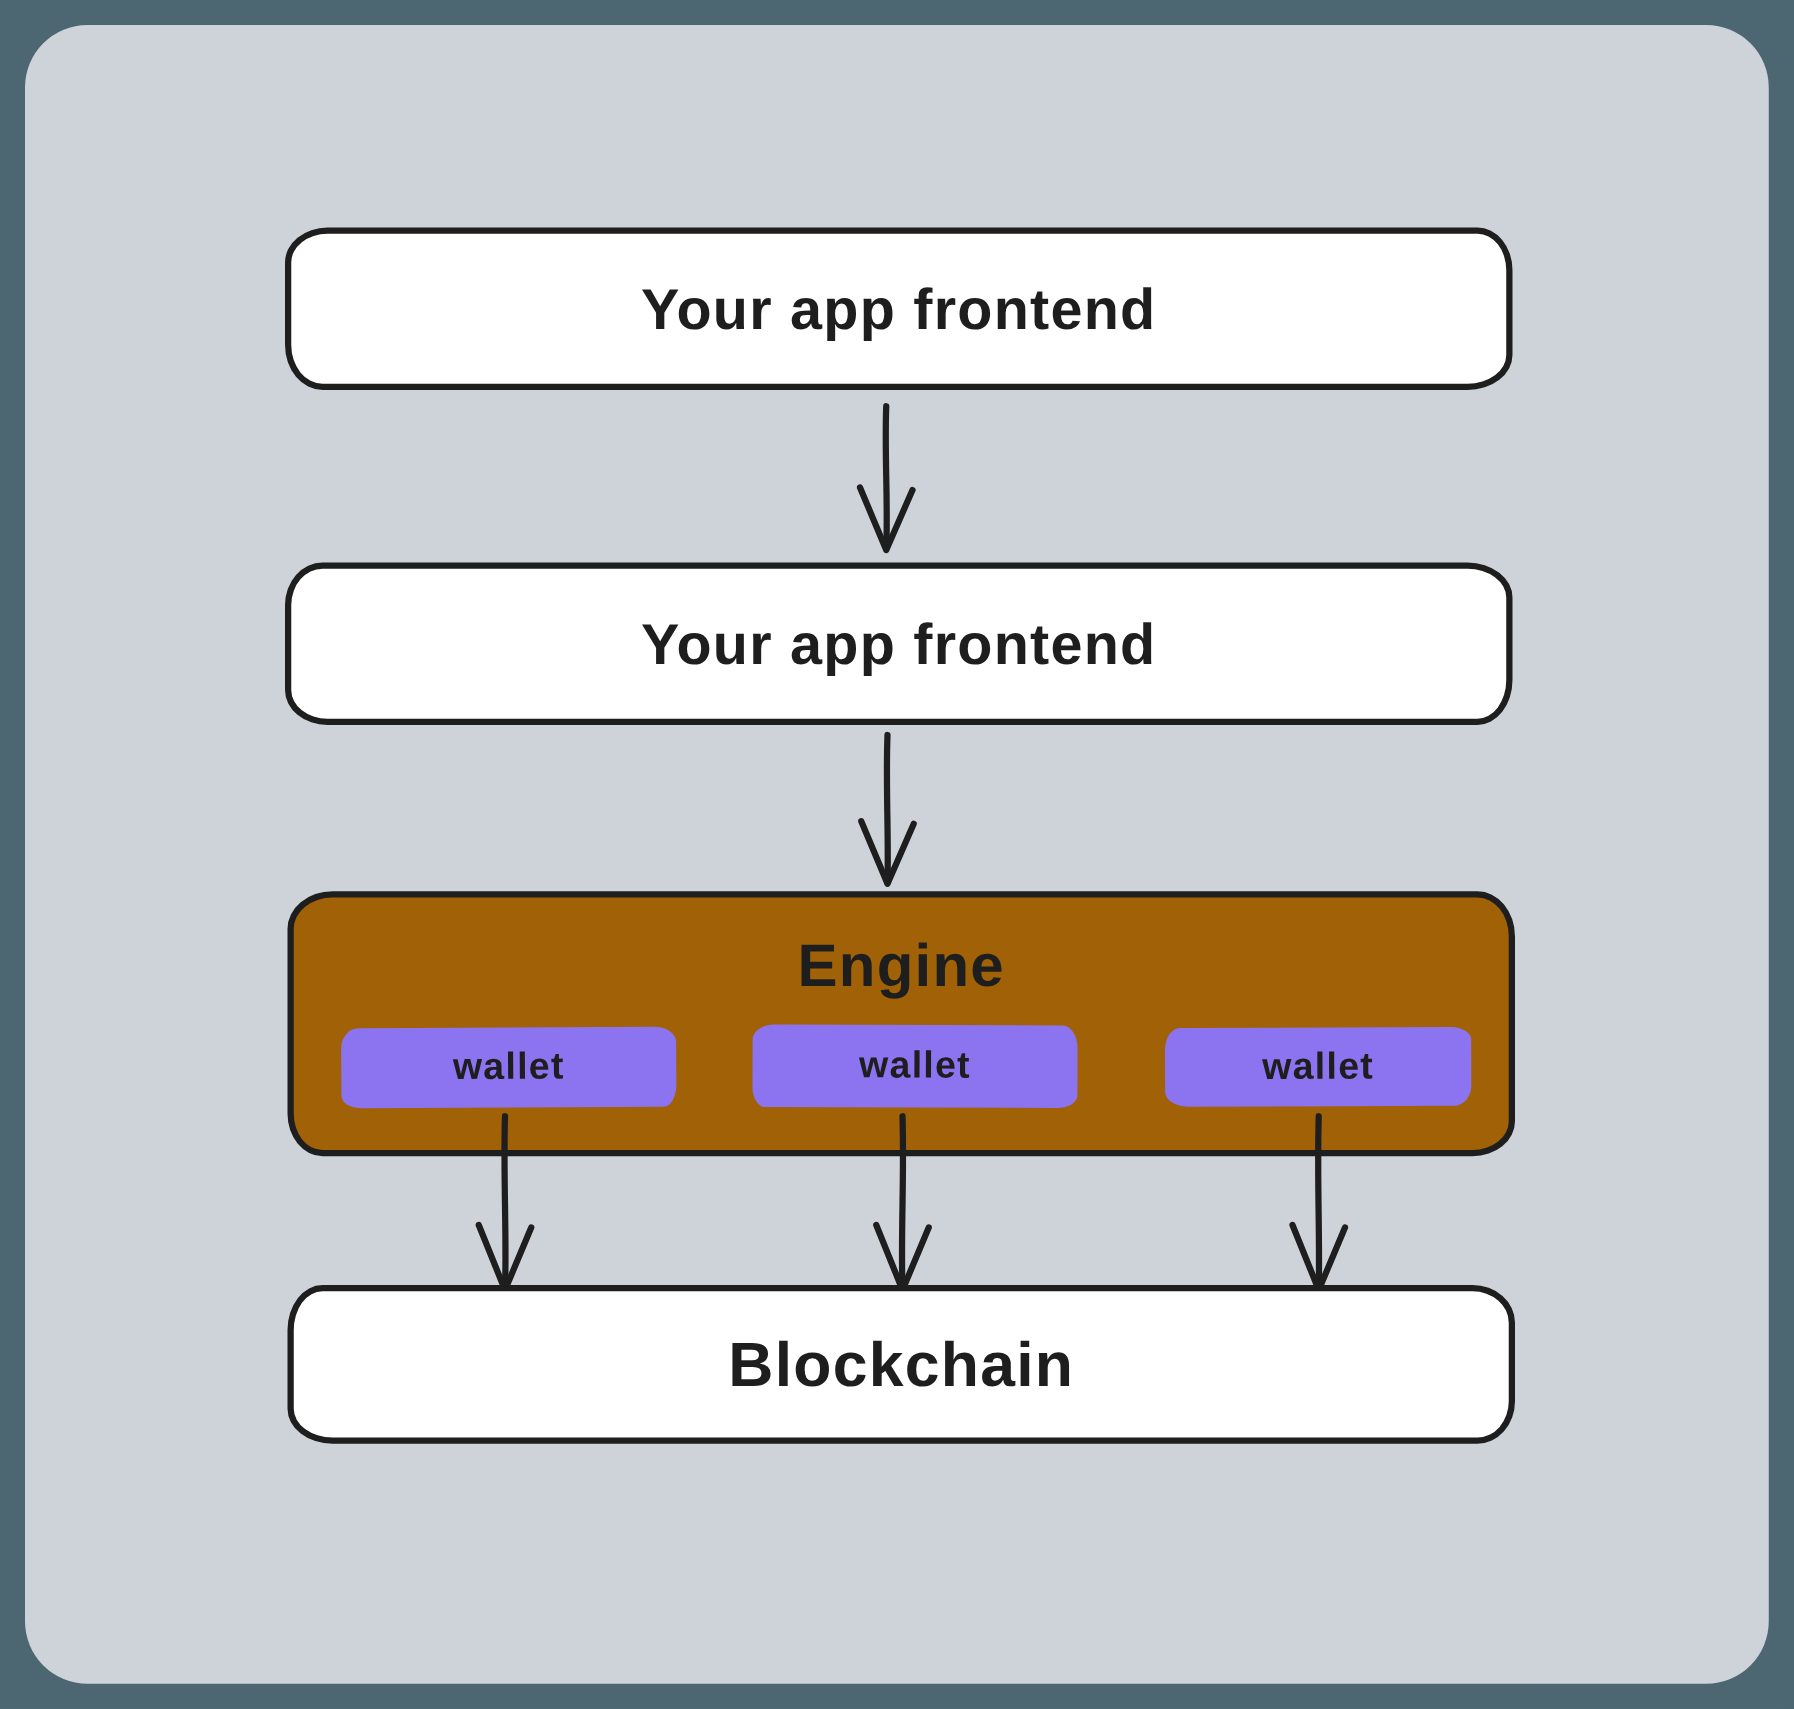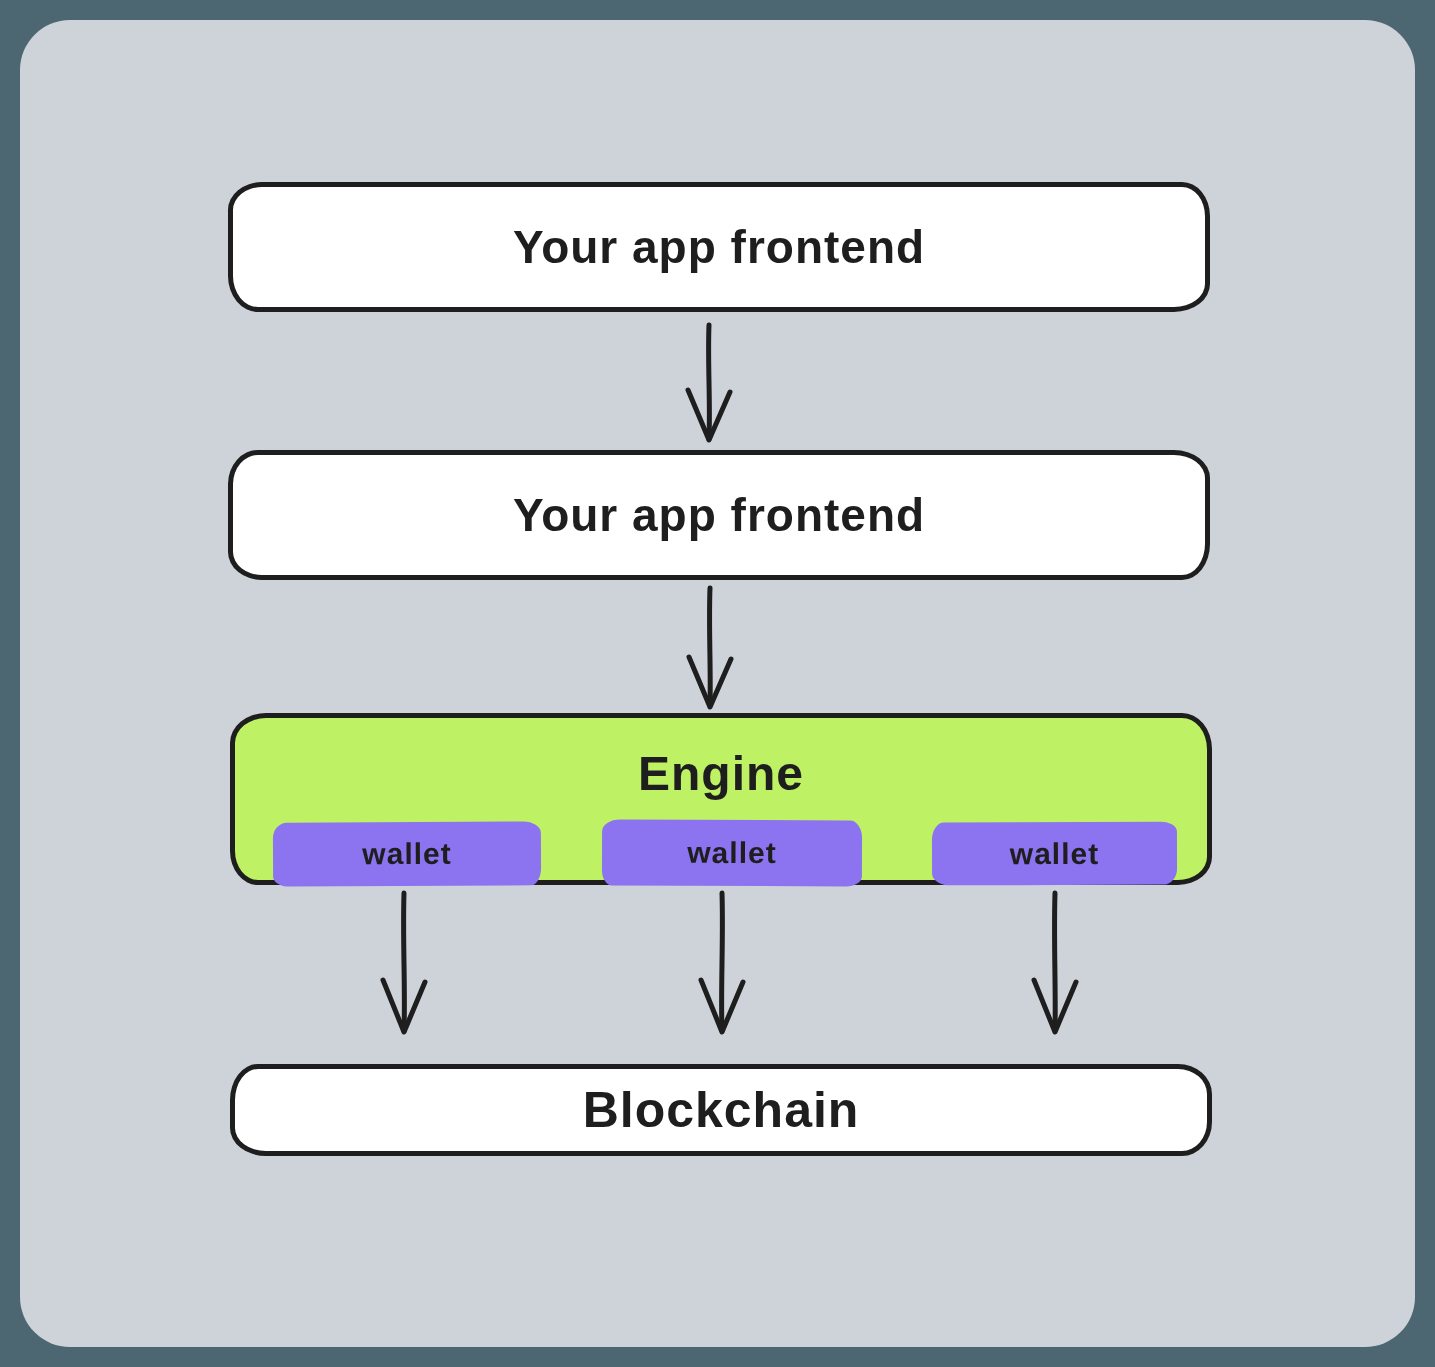--- a/index.html
+++ b/index.html
@@ -52,22 +52,22 @@
     width: 982px;
     height: 130px;
   }
   .frontend-box { top: 182px; }
   .backend-box  { top: 450px; }
 
   .engine-box {
     left: 230px;
     top: 713px;
     width: 982px;
-    height: 172px;
-    background: #bef264;
+    height: 212px;
+    background: #a16207;
     text-decoration: underline;
   }
   .engine-label {
     position: absolute;
     top: 28px;
     left: 0;
     right: 0;
     text-align: center;
     font-size: 48px;
     font-weight: bold;
@@ -96,23 +96,23 @@
     transform: rotate(0.2deg);
   }
   .wallet-3 {
     left: 697px; top: 104px; width: 245px; height: 63px;
     border-radius: 12px 16px 14px 18px / 18px 10px 16px 12px;
     transform: rotate(-0.2deg);
   }
 
   .blockchain-box {
     left: 230px;
-    top: 1064px;
+    top: 1028px;
     width: 982px;
-    height: 92px;
+    height: 127px;
   }
 
   .arrow {
     position: absolute;
     overflow: visible;
   }
   .arrow path {
     stroke: #1e1e1e;
     stroke-width: 5;
     fill: none;

